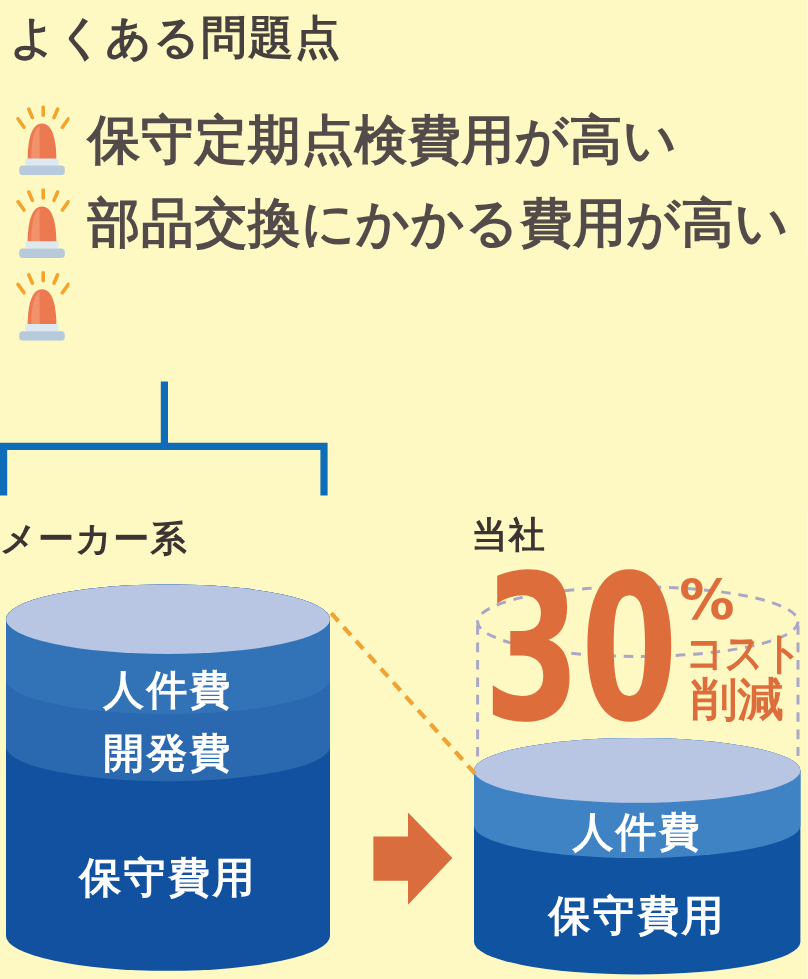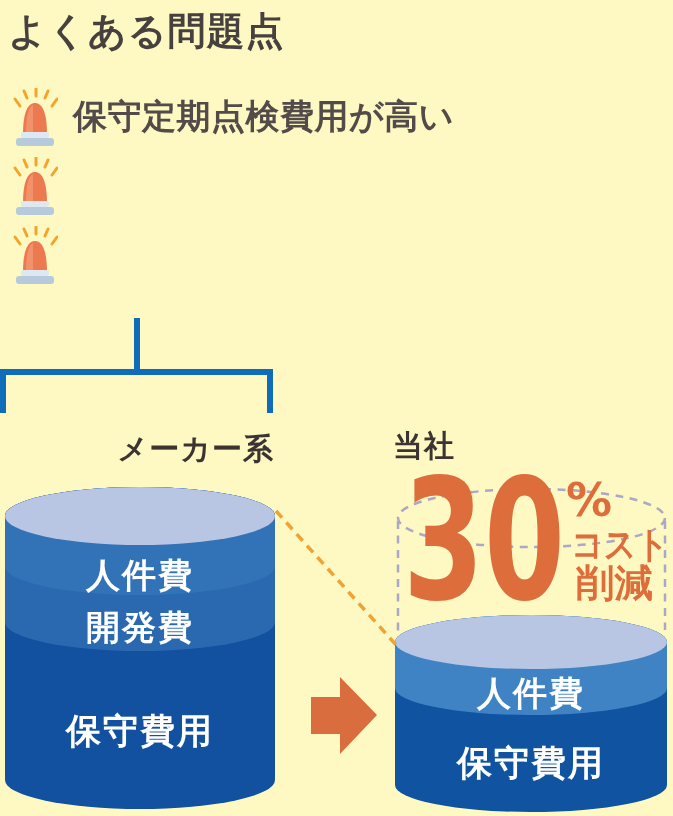--- a/index.html
+++ b/index.html
@@ -9,29 +9,29 @@
   .page-title{
     position:absolute;left:8px;top:6px;
     font-size:38px;font-weight:800;color:#46403f;letter-spacing:1px;
   }
 
   .problem-row{
     position:absolute;left:12px;display:flex;align-items:center;height:56px;
   }
   .problem-row .icon-wrap{width:46px;height:58px;flex:0 0 auto;}
   .problem-row .label{
-    margin-left:15px;font-size:34px;font-weight:700;color:#534b49;letter-spacing:0.5px;
+    margin-left:15px;font-size:44px;font-weight:700;color:#534b49;letter-spacing:0.5px;
     white-space:nowrap;
   }
   #row1{top:89px;} #row2{top:158px;} #row3{top:227px;}
 
   .bracket{position:absolute;left:0;top:315px;}
 
   .maker-label{
-    position:absolute;left:0;top:429px;width:274px;text-align:right;
+    position:absolute;left:0;top:429px;width:274px;text-align:left;
     font-size:30px;font-weight:800;color:#3b3433;letter-spacing:1px;
   }
   .company-label{
     position:absolute;left:393px;top:426px;width:250px;text-align:left;
     font-size:30px;font-weight:800;color:#3b3433;letter-spacing:1px;
   }
 
   .cyl-left{position:absolute;left:3px;top:483px;}
   .cyl-right{position:absolute;left:393px;top:613px;}
   .overlay{position:absolute;left:0;top:0;pointer-events:none;}
@@ -81,20 +81,21 @@
           <line x1="24" y1="8" x2="24" y2="1"></line>
             <line x1="33" y1="10" x2="36" y2="3"></line>
           <line x1="40" y1="18" x2="45" y2="11"></line>
         </g>
         <path d="M11,46 C11,24 16,15 23,15 C30,15 35,24 35,46 Z" fill="#ed7950"></path>
         <path d="M14,46 C14,27 17,19 21,17 L21,46 Z" fill="#f1926a"></path>
         <rect x="9" y="44" width="28" height="6" rx="2" fill="#dde8f1"></rect>
         <rect x="4" y="50" width="38" height="8" rx="3" fill="#b7cadb"></rect>
       </svg>
     </span>
+    <span class="label">部品交換にかかる費用が高い</span>
   </div>
 
   <div class="problem-row" id="row3">
     <span class="icon-wrap">
       <svg width="46" height="58" viewBox="0 0 46 58">
         <g stroke="#f3a52b" stroke-width="3" stroke-linecap="round">
           <line x1="8" y1="18" x2="3" y2="11"></line>
             <line x1="15" y1="10" x2="12" y2="3"></line>
           <line x1="24" y1="8" x2="24" y2="1"></line>
             <line x1="33" y1="10" x2="36" y2="3"></line>

